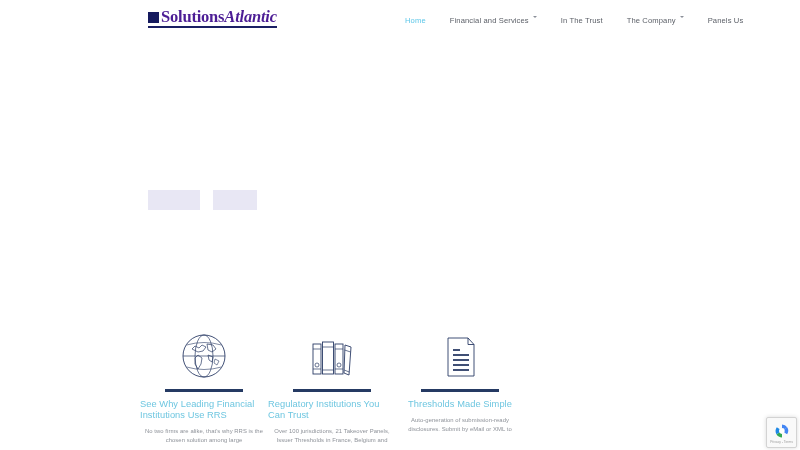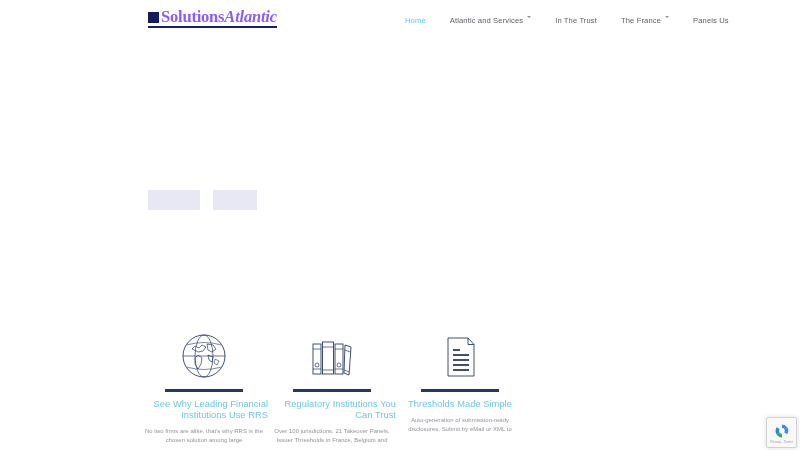--- a/index.html
+++ b/index.html
@@ -44,21 +44,21 @@
     width: 11px;
     height: 11px;
     background: #151a5e;
     margin-right: 2px;
     display: inline-block;
   }
   #logo-text {
     font-family: "Liberation Serif", serif;
     font-size: 16.5px;
     line-height: 16px;
-    color: #8b5cf6;
+    color: #4c1d95;
     white-space: nowrap;
     letter-spacing: -0.2px;
   }
   #logo-text .lt-a { font-weight: bold; }
   #logo-text .lt-b { font-weight: bold; font-style: italic; }
 
   
   #nav {
     position: absolute;
     left: 405px;
@@ -144,21 +144,21 @@
     width: 78px;
     height: 3px;
     background: #253a63;
     margin-top: 5px;
     margin-bottom: 7px;
   }
   .feature-title {
     font-size: 9.3px;
     line-height: 11px;
     color: #6ec6e0;
-    text-align: right;
+    text-align: left;
     font-weight: normal;
     letter-spacing: 0.05px;
   }
   .feature-body {
     margin-top: 6px;
     font-size: 5.9px;
     line-height: 8.6px;
     color: #8e9299;
     text-align: center;
     width: 126px;
@@ -208,30 +208,30 @@
       <span id="logo-text"><span class="lt-a">Solutions</span><span class="lt-b">Atlantic</span></span>
     </div>
 
     <nav id="nav">
 
       <div class="nav-item active">
         <span>Home</span>
       </div>
 
       <div class="nav-item">
-        <span>Atlantic and Services</span>
+        <span>Financial and Services</span>
         <span class="nav-caret"></span>
       </div>
 
       <div class="nav-item">
         <span>In The Trust</span>
       </div>
 
       <div class="nav-item">
-        <span>The France</span>
+        <span>The Company</span>
         <span class="nav-caret"></span>
       </div>
 
       <div class="nav-item">
         <span>Panels Us</span>
       </div>
 
     </nav>
   </div>
 

